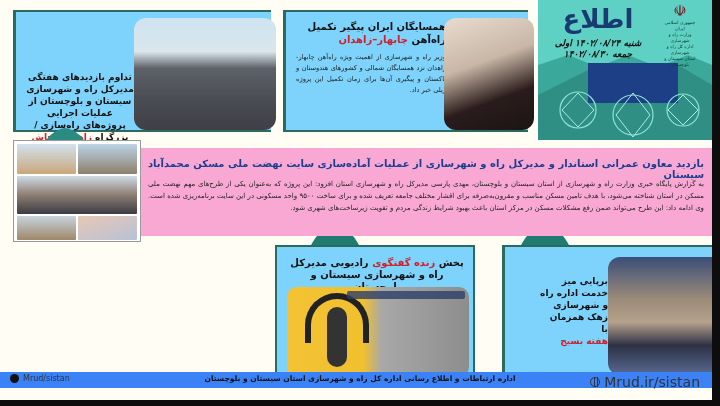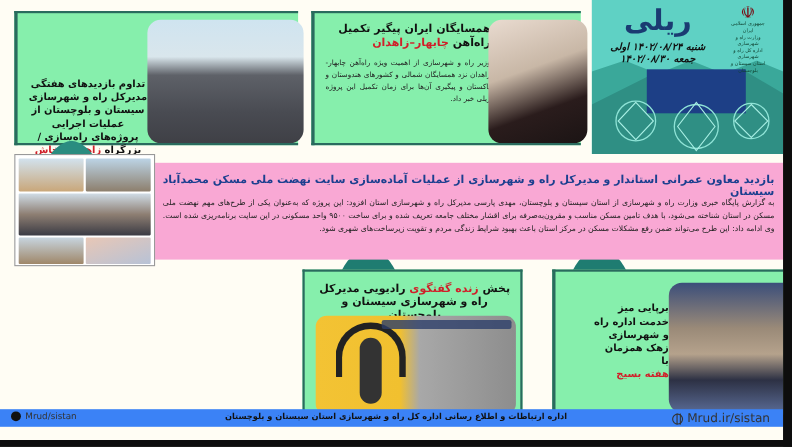--- a/index.html
+++ b/index.html
@@ -25,21 +25,21 @@
   .brand-date {
     position: absolute; left: 10px; top: 38px; width: 100px; text-align: center;
     font-size: 9px; font-weight: bold; color: #111; line-height: 11px; font-style: italic;
   }
   .emblem { position: absolute; right: 12px; top: 2px; width: 40px; text-align: center; }
   .emblem .glyph { font-size: 15px; color: #7a0c14; font-weight: bold; }
   .emblem .org { font-size: 4.5px; color: #143; line-height: 6px; }
 
   
   .box {
-    position: absolute; background: #86efac;
+    position: absolute; background: #7dd3fc;
     border-left: 3px solid #2a6b5e; border-top: 2px solid #2a6b5e;
   }
   .box-title { font-weight: bold; color: #111; text-align: center; }
   .red { color: #d0202a; }
   .photo { position: absolute; border-radius: 12px; overflow: hidden; }
 
   
   #news1 { left: 283px; top: 10px; width: 245px; height: 122px; border: none; border-top: 2px solid #2a6b5e; border-left: 3px solid #2a6b5e; border-bottom: 2px solid #2a6b5e; }
   #news1 .box-title { position: absolute; right: 82px; top: 8px; width: 150px; font-size: 10px; text-align: right; line-height: 13px; }
   #news1 .body { position: absolute; right: 82px; top: 40px; width: 150px; font-size: 6.6px; line-height: 11px; color: #222; text-align: justify; }
@@ -78,21 +78,21 @@
   #news5 .box-title { position: absolute; left: 8px; top: 52px; width: 112px; font-size: 9px; line-height: 12px; text-align: right; }
   #news5 .pics { position: absolute; left: 122px; top: 10px; width: 128px; height: 118px; display: grid; grid-template-columns: 1fr 1fr; grid-template-rows: 1fr 1fr; gap: 3px; }
   #news5 .pics div { border-radius: 4px; }
 
   .ornament { position: absolute; width: 50px; height: 22px; }
 
   
   .footer { position: absolute; left: 0; top: 372px; width: 712px; height: 16px; background: #3b82f6; }
   .footer .center { position: absolute; left: 190px; width: 340px; top: 2px; text-align: center; font-size: 7.5px; font-weight: bold; color: #111; }
   .footer .left { position: absolute; left: 10px; top: 2px; font-size: 8px; color: #333; direction: ltr; display: flex; align-items: center; gap: 4px; }
-  .footer .right { position: absolute; right: 12px; top: 2px; font-size: 11px; color: #333; direction: ltr; display: flex; align-items: center; gap: 4px; padding-left: 20px; }
+  .footer .right { position: absolute; right: 12px; top: 2px; font-size: 14px; color: #333; direction: ltr; display: flex; align-items: center; gap: 4px; padding-left: 20px; }
   .icon-circle { width: 9px; height: 9px; border-radius: 50%; background: #111; display: inline-block; }
   .icon-globe { width: 10px; height: 10px; border-radius: 50%; border: 1px solid #333; display: inline-block; position: relative; }
   .icon-globe::after { content: ""; position: absolute; left: 3px; top: -1px; width: 2px; height: 10px; border-left: 1px solid #333; border-right: 1px solid #333; }
 </style>
 </head>
 <body>
 
 <div class="page">
 
   <div class="brand">
@@ -100,21 +100,21 @@
       <polygon points="0,10 30,0 60,12 90,0 120,12 150,0 174,10 174,85 0,85" fill="#3aa89a"></polygon>
       <polygon points="20,30 60,10 100,25 140,10 174,30 174,85 0,85 0,40" fill="#2f8f84"></polygon>
       <rect x="50" y="8" width="90" height="40" fill="#1d3f86"></rect>
       <circle cx="40" cy="55" r="18" fill="none" stroke="#8ee3d6" stroke-width="1.2"></circle>
       <circle cx="95" cy="60" r="20" fill="none" stroke="#8ee3d6" stroke-width="1.2"></circle>
       <circle cx="145" cy="55" r="16" fill="none" stroke="#8ee3d6" stroke-width="1.2"></circle>
       <polygon points="95,38 112,60 95,82 78,60" fill="none" stroke="#a8efe4" stroke-width="1"></polygon>
       <polygon points="40,38 56,55 40,72 24,55" fill="none" stroke="#a8efe4" stroke-width="1"></polygon>
       <polygon points="145,40 160,55 145,70 130,55" fill="none" stroke="#a8efe4" stroke-width="1"></polygon>
     </svg>
-    <div class="brand-title">ریلی</div>
+    <div class="brand-title">اطلاع</div>
     <div class="brand-date">
       <div>شنبه ۱۴۰۲/۰۸/۲۴ اولی</div>
       <div>جمعه ۱۴۰۲/۰۸/۳۰</div>
     </div>
     <div class="emblem">
       <div class="glyph">☫</div>
       <div class="org">جمهوری اسلامی ایران</div>
       <div class="org">وزارت راه و شهرسازی</div>
       <div class="org">اداره کل راه و شهرسازی</div>
       <div class="org">استان سیستان و بلوچستان</div>

